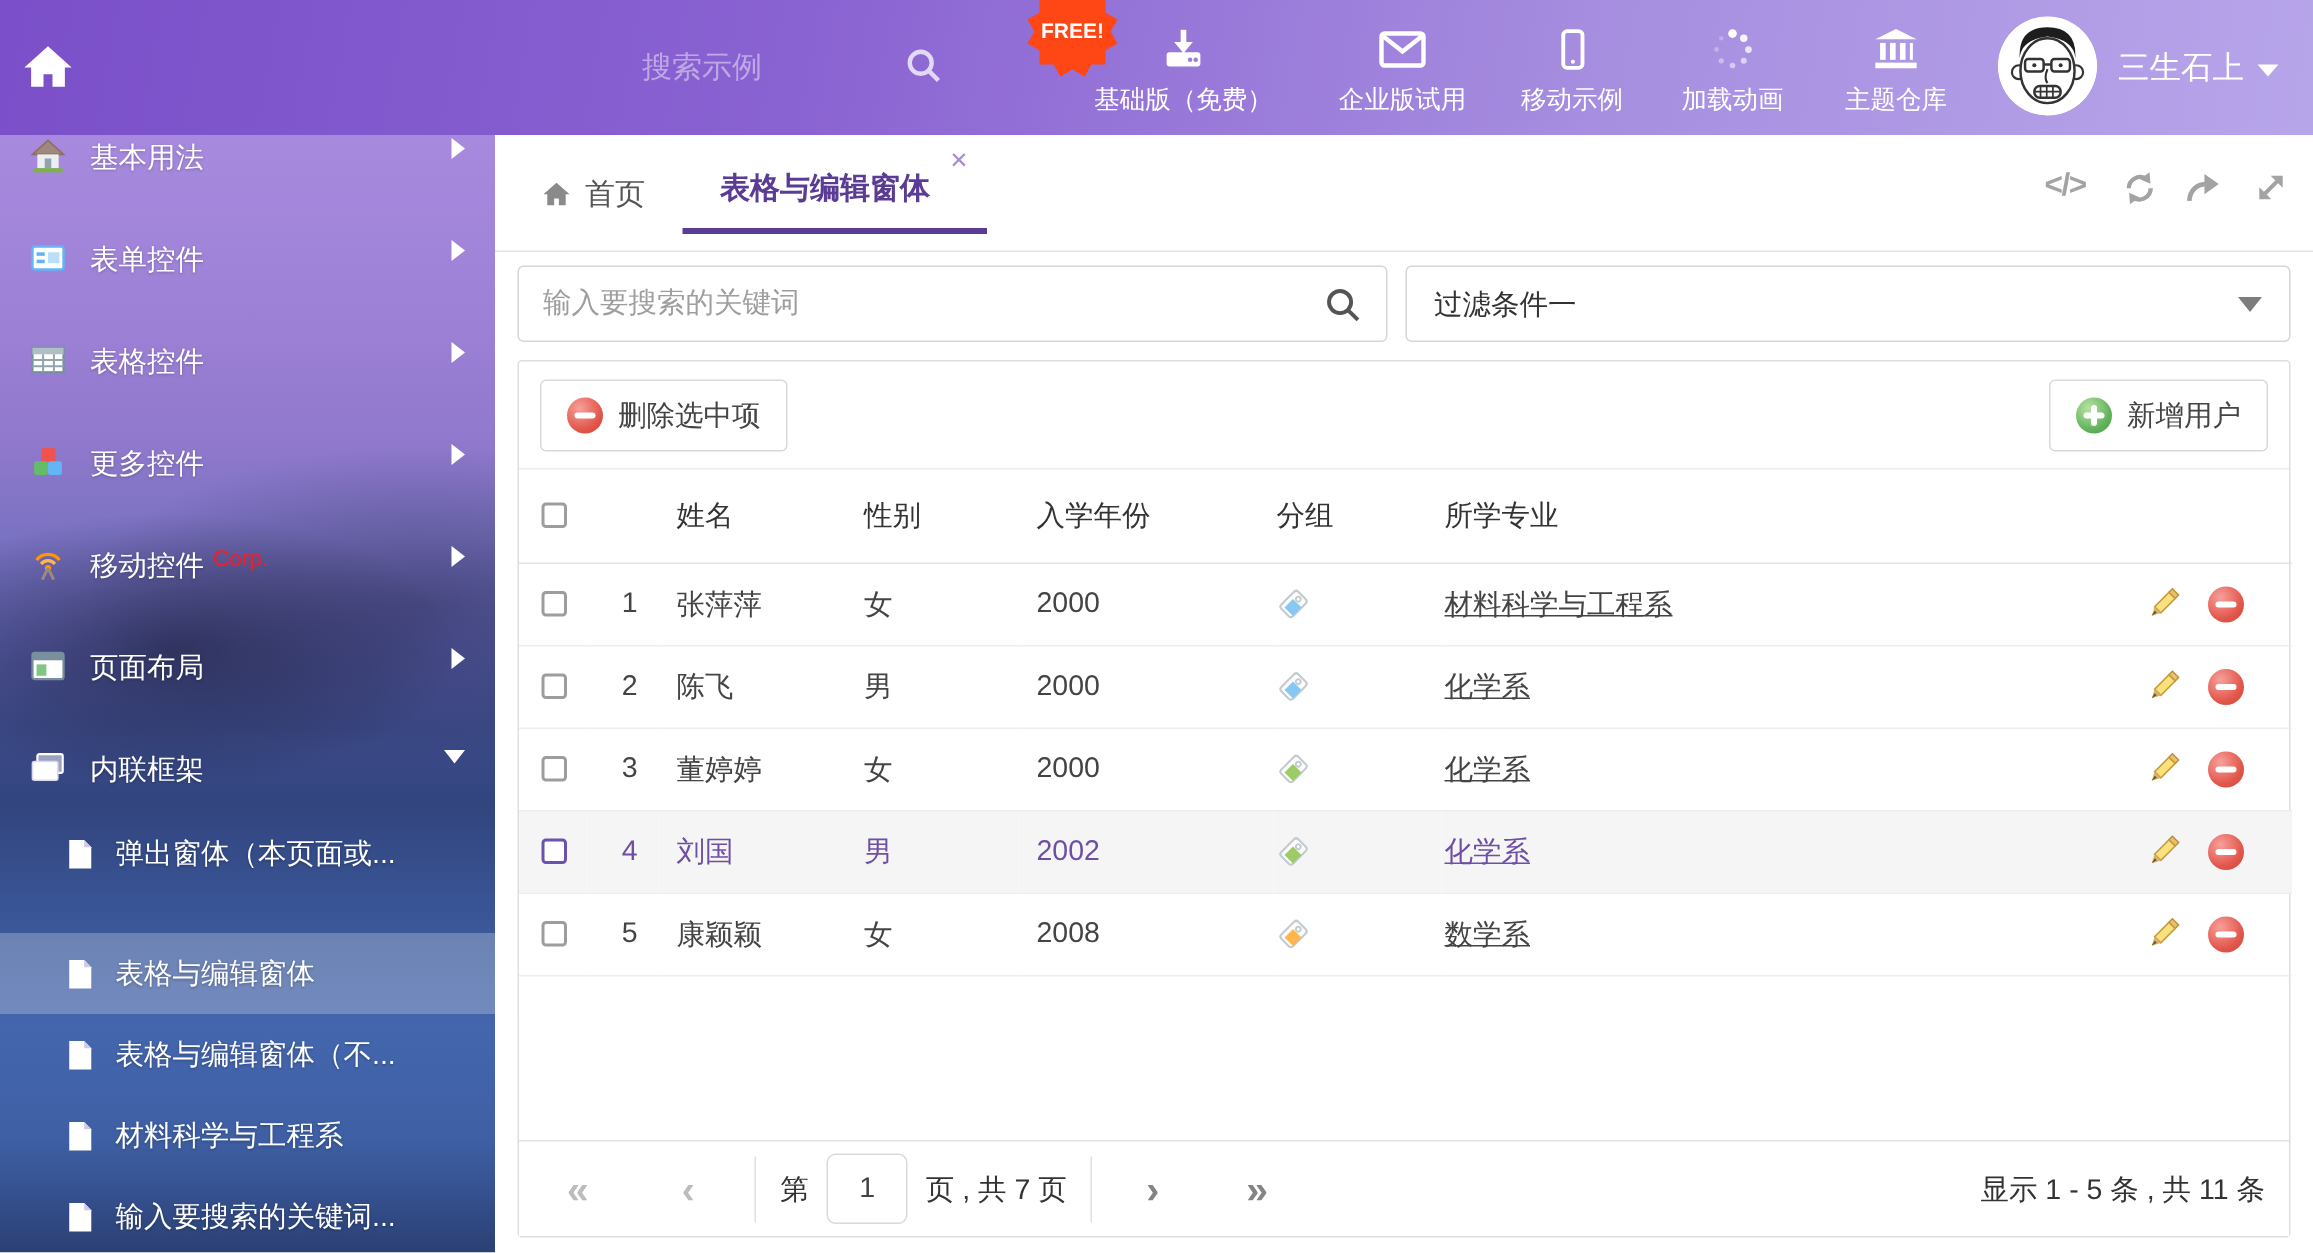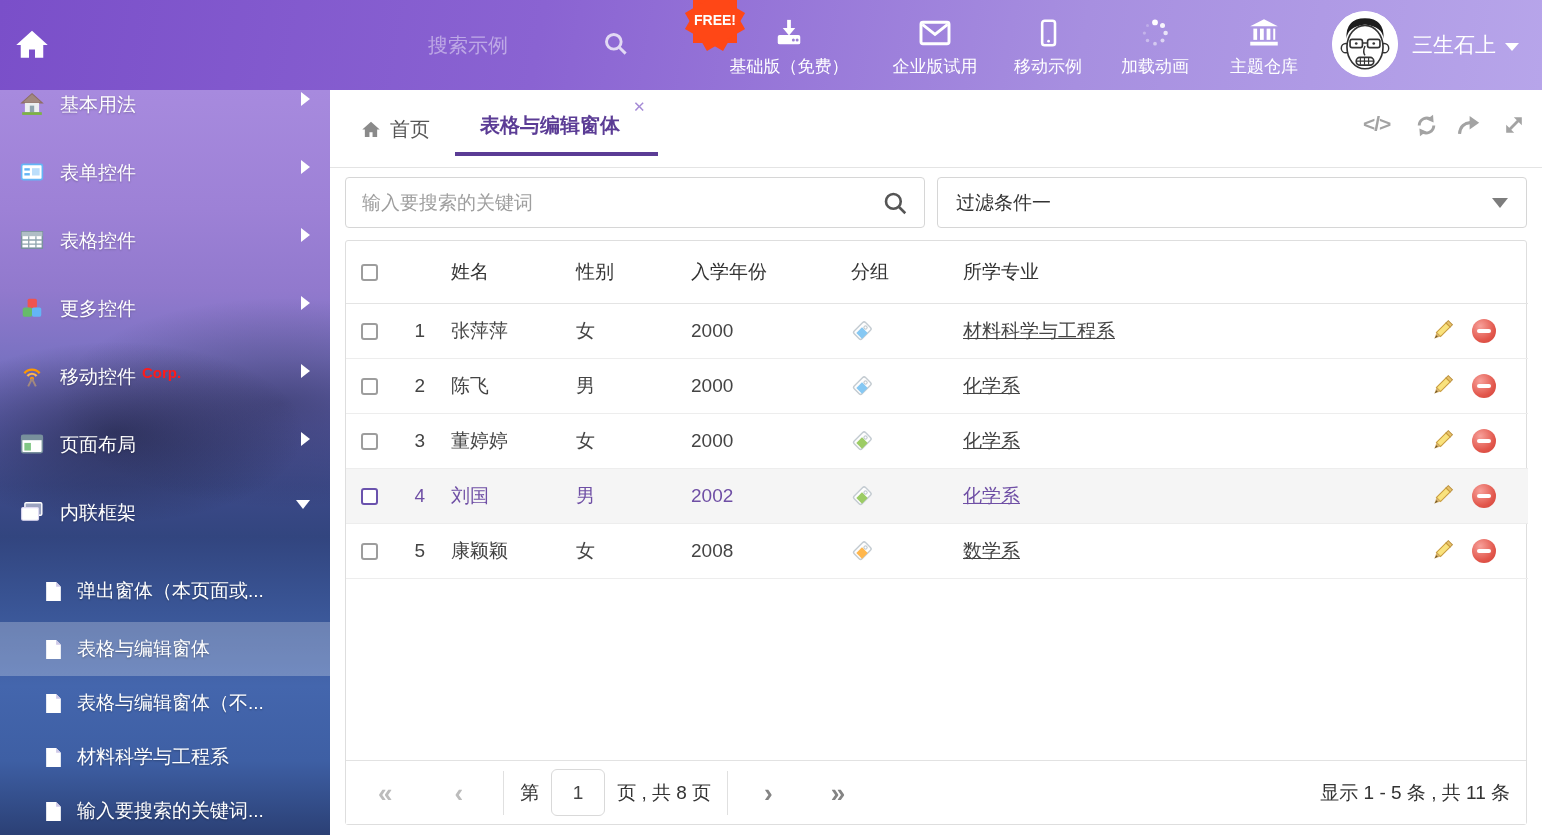--- a/index.html
+++ b/index.html
@@ -31,21 +31,21 @@
 .caret-down-w{width:0;height:0;border-left:7px solid transparent;border-right:7px solid transparent;border-top:8px solid #fff;margin-top:4px}
 
 
 .sidebar{position:absolute;left:0;top:90px;width:330px;height:745px;color:#fff;overflow:hidden;
  background:
   radial-gradient(ellipse 270px 130px at 35% 46%, rgba(15,18,35,.50), rgba(15,18,35,0) 70%),
   radial-gradient(ellipse 320px 150px at 85% 42%, rgba(20,24,48,.38), rgba(20,24,48,0) 70%),
   linear-gradient(180deg,#a78ade 0%,#9d81d6 16%,#9179cd 27%,#7a72c2 36%,#5a5da9 45%,#3d4a89 53%,#32457f 60%,#3a5697 70%,#4466ad 80%,#3e5fa4 90%,#2b4075 100%)}
 .snav{position:absolute;left:0;width:330px;display:flex;align-items:flex-start;padding:0 20px;cursor:pointer}
 .snav .s-label{font-size:19px;margin-left:16px;text-shadow:0 1px 2px rgba(0,0,0,.25)}
-.snav .s-suffix{font-size:15px;color:#ff1a1a;margin-left:6px;font-weight:bold}
+.snav .s-suffix{font-size:15px;color:#ff1a1a;margin-left:6px;font-weight:normal}
 .arrow-right{margin-left:auto;width:0;height:0;border-top:7px solid transparent;border-bottom:7px solid transparent;border-left:9px solid #fff}
 .arrow-down{margin-left:auto;width:0;height:0;border-left:7px solid transparent;border-right:7px solid transparent;border-top:9px solid #fff}
 .ssub{position:absolute;left:0;width:330px;height:54px;display:flex;align-items:center;padding:0 20px 0 44px;cursor:pointer}
 .ssub .s-label{font-size:19px;margin-left:14px;white-space:nowrap;text-shadow:0 1px 2px rgba(0,0,0,.3)}
 .ssub.selected{background:rgba(255,255,255,.25)}
 
 
 .main{position:absolute;left:330px;top:90px;width:1212px;height:745px;background:#fff}
 .tabbar{position:absolute;left:0;top:0;width:1212px;height:78px;border-bottom:1px solid #e4e4e4;background:#fff}
 .tab-home{position:absolute;left:30px;top:26px;display:flex;align-items:center;gap:8px;cursor:pointer;color:#555;font-size:20px}
@@ -271,21 +271,21 @@
   </div>
   <div class="snav" style="top:410px;height:68px">
     <svg width="24" height="24" viewBox="0 0 22 22">
       <rect x="4.5" y="2.5" width="15.5" height="11.5" rx="1.2" fill="rgba(255,255,255,.5)" stroke="#fff" stroke-width="1.3"></rect>
       <rect x="1.5" y="7" width="15.5" height="11.5" rx="1.2" fill="#fff" stroke="#ded9f2" stroke-width="1"></rect>
     </svg>
     <span class="s-label">内联框架</span>
     <span class="arrow-down"></span>
   </div>
 
-  <div class="ssub" style="top:474px">
+  <div class="ssub" style="top:452px">
     <svg width="19" height="21" viewBox="0 0 18 20">
       <path d="M2 1 h9.5 l4.5 4.5 V19 H2 Z" fill="#fff"></path>
         <path d="M11.5 1 l4.5 4.5 h-4.5 Z" fill="#cfc9e8"></path>
     </svg>
     <span class="s-label">弹出窗体（本页面或...</span>
   </div>
   <div class="ssub selected" style="top:532px">
     <svg width="19" height="21" viewBox="0 0 18 20">
       <path d="M2 1 h9.5 l4.5 4.5 V19 H2 Z" fill="#fff"></path>
         <path d="M11.5 1 l4.5 4.5 h-4.5 Z" fill="#cfc9e8"></path>
@@ -363,20 +363,30 @@
         </svg>
     </span>
   </div>
 
   <div class="filter-box">
     <span>过滤条件一</span>
     <span class="caret-down-g"></span>
   </div>
 
   <div class="panel">
+    <div class="toolbar">
+      <span class="btn">
+        <span class="circle-minus"></span>
+        <span>删除选中项</span>
+      </span>
+      <span class="btn btn-add">
+        <span class="circle-plus"></span>
+        <span>新增用户</span>
+      </span>
+    </div>
 
     <table class="grid">
       <colgroup>
         <col class="col-cb">
           <col class="col-num">
           <col class="col-name">
           <col class="col-gender">
         <col class="col-year">
           <col class="col-group">
           <col class="col-major">
@@ -557,20 +567,20 @@
         </tr>
       </tbody>
     </table>
 
     <div class="pagebar">
       <span class="pg-arrow pg-disabled pg-first">«</span>
       <span class="pg-arrow pg-disabled pg-prev">‹</span>
       <span class="pg-divider pg-div1"></span>
       <span class="pg-label1">第</span>
       <input class="pg-input pg-box" value="1" style="">
-      <span class="pg-label2">页 , 共 8 页</span>
+      <span class="pg-label2">页 , 共 7 页</span>
       <span class="pg-divider pg-div2"></span>
       <span class="pg-arrow pg-enabled pg-next">›</span>
       <span class="pg-arrow pg-enabled pg-last">»</span>
       <span class="pg-summary">显示 1 - 5 条 , 共 11 条</span>
     </div>
   </div>
 </div>
 
 </body></html>

